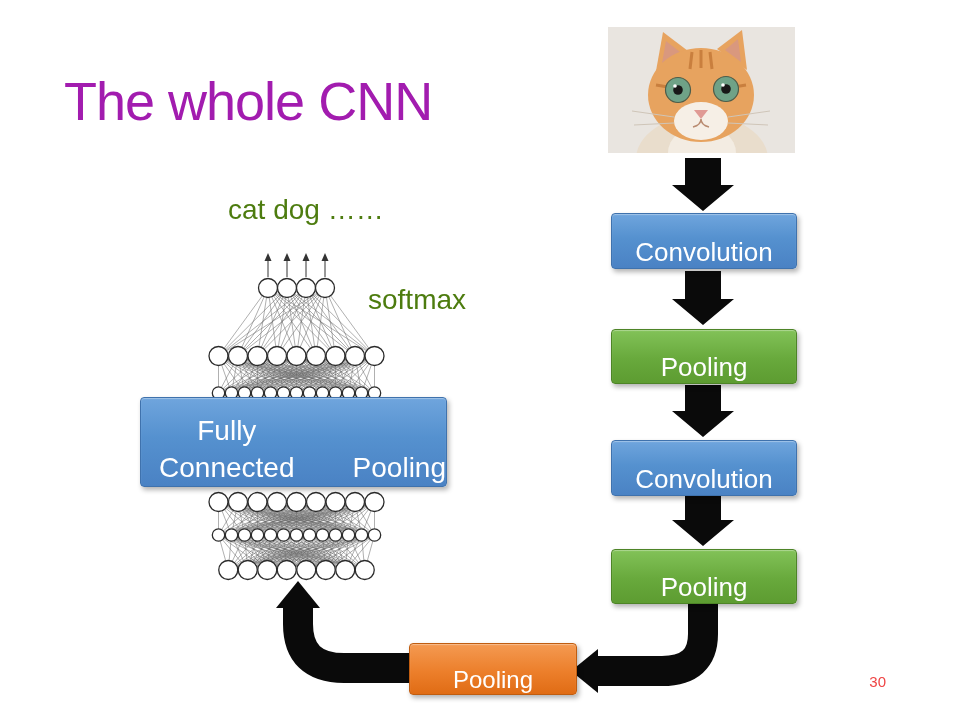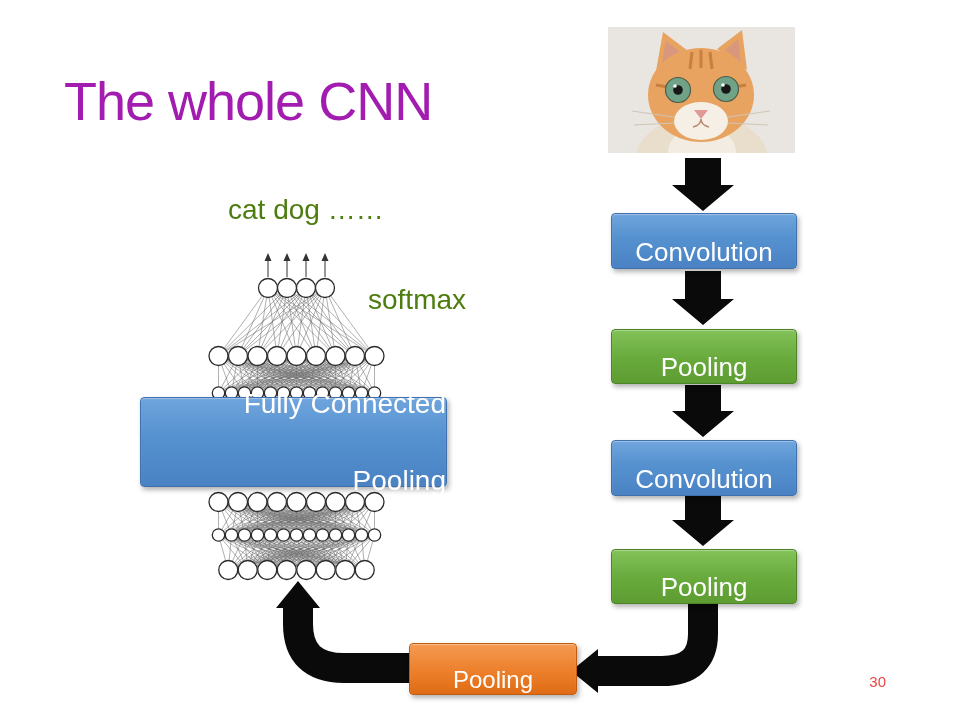--- a/index.html
+++ b/index.html
@@ -32,21 +32,21 @@
   }
   .node-orange{
     background:linear-gradient(180deg,#f49a52 0%,#ec7f2b 55%,#e06c15 100%);
     border:1px solid #c05d10;
   }
   .box-conv1{left:611px;top:213px;width:184px;height:54px;}
   .box-pool1{left:611px;top:329px;width:184px;height:53px;}
   .box-conv2{left:611px;top:440px;width:184px;height:54px;}
   .box-pool2{left:611px;top:549px;width:184px;height:53px;}
   .box-flatten{left:409px;top:643px;width:166px;height:50px;font-size:24px;}
-  .box-fc{left:140px;top:397px;width:305px;height:88px;font-size:28px;line-height:37px;flex-direction:column;gap:40px;}
+  .box-fc{left:140px;top:397px;width:305px;height:88px;font-size:28px;line-height:37px;flex-direction:row;gap:40px;}
 </style>
 </head>
 <body>
 
 <div class="slide">
 
   <div class="slide-title">The whole CNN</div>
 
   <div class="anno cat-dog-label">cat dog ……</div>
   <div class="anno softmax-label">softmax</div>

